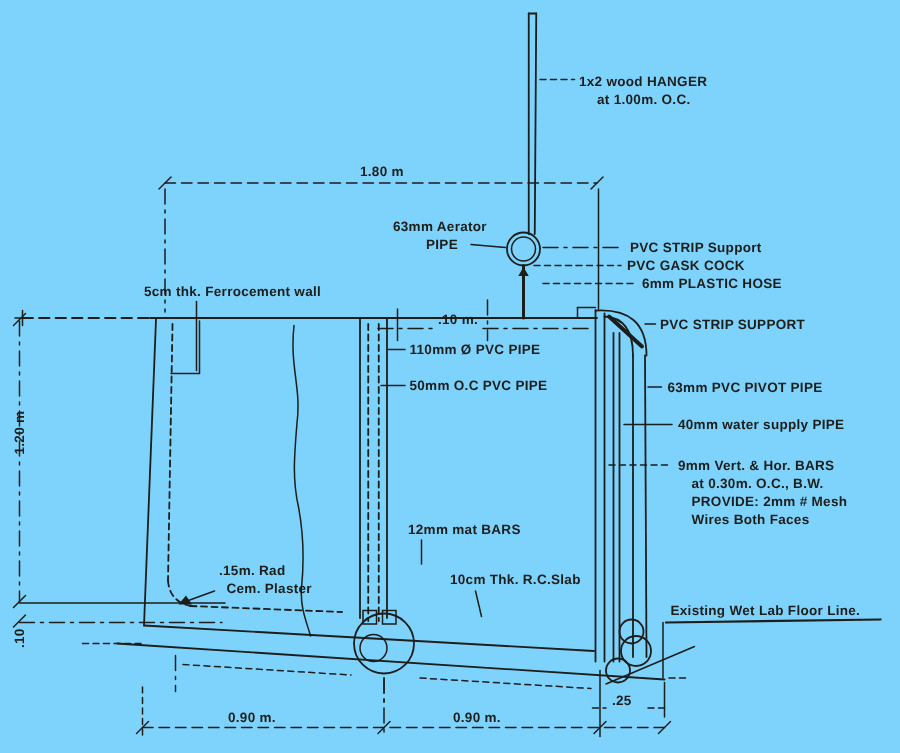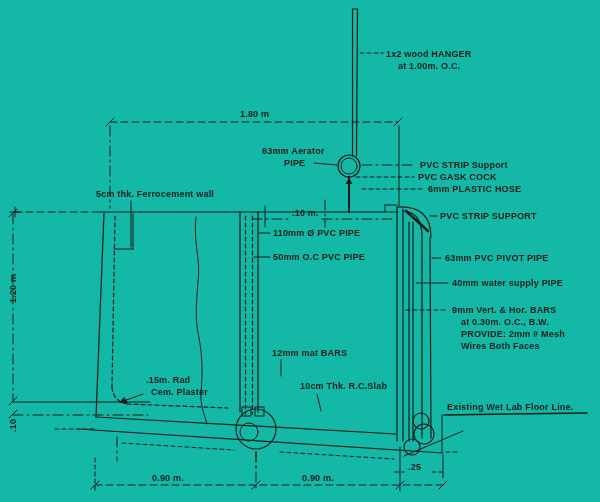--- a/index.html
+++ b/index.html
@@ -1,19 +1,19 @@
 <!DOCTYPE html>
 <html><head>
 <meta charset="utf-8">
 <style>
   html,body{margin:0;padding:0;background:#e8e8e4;}
   .sheet{
     position:relative;
     width:600px;height:502px;
-    background:#14b8a6;
+    background:#7dd3fc;
     overflow:hidden;
     font-family:"Liberation Sans", sans-serif;
   }
   svg{position:absolute;left:0;top:0;}
   svg text{
     font-family:"Liberation Sans", sans-serif;
     font-size:9px;
     font-weight:bold;
     fill:#1d1d1a;
     letter-spacing:.2px;

